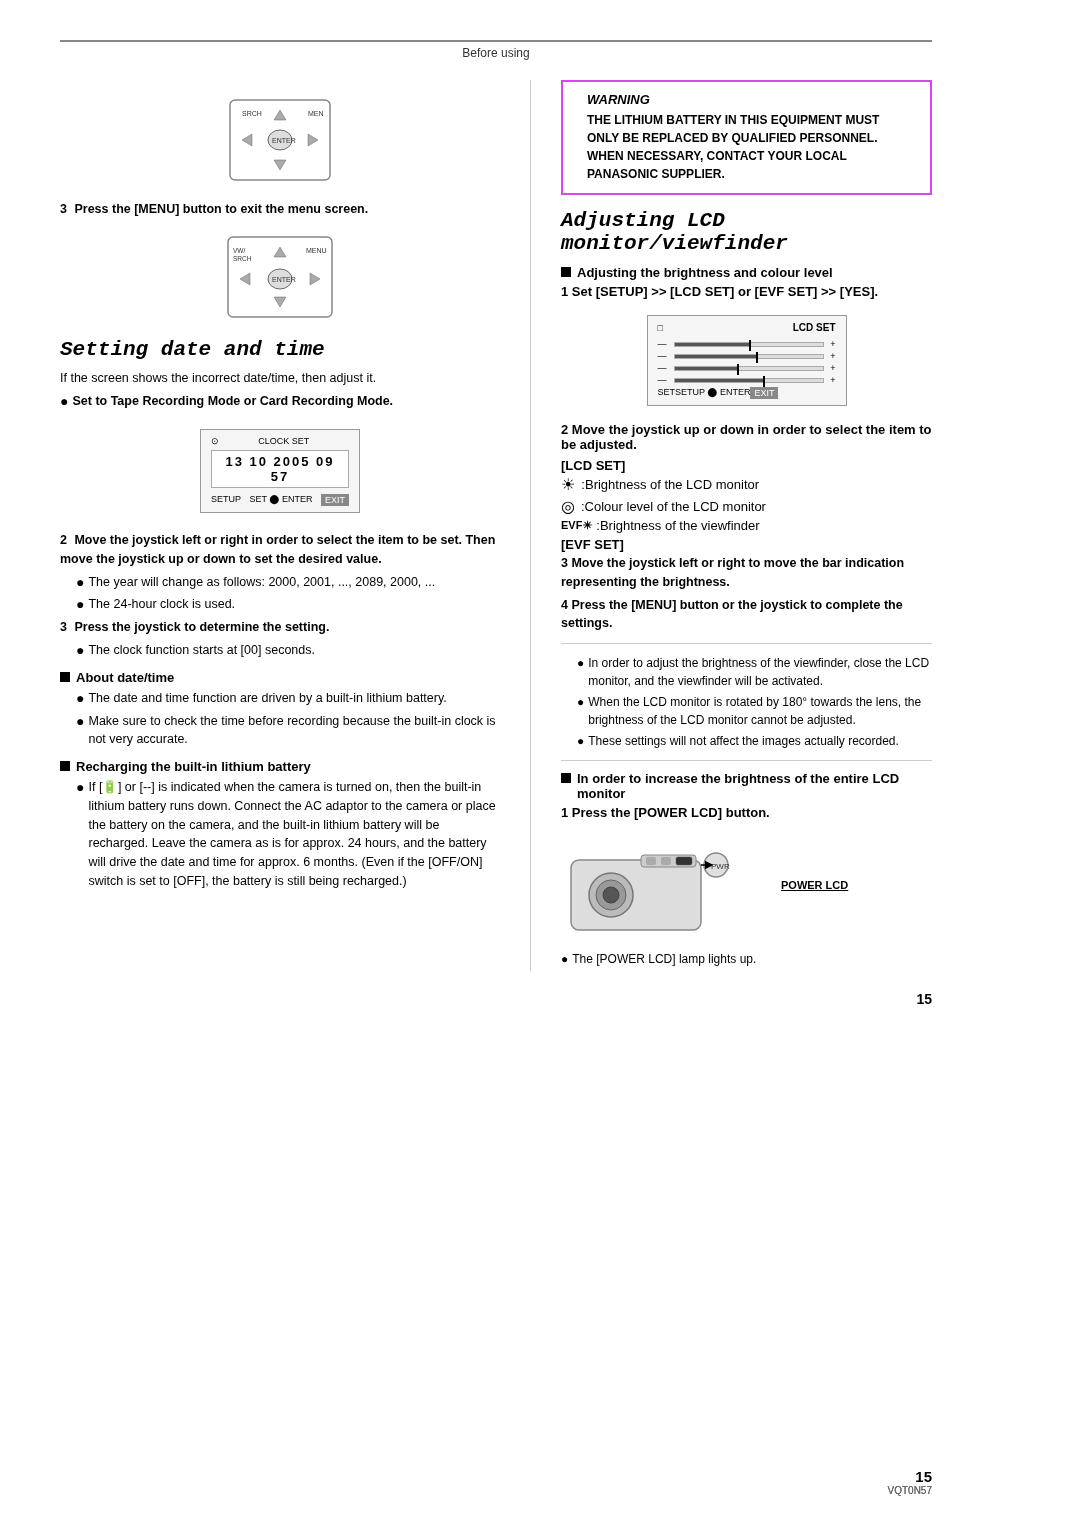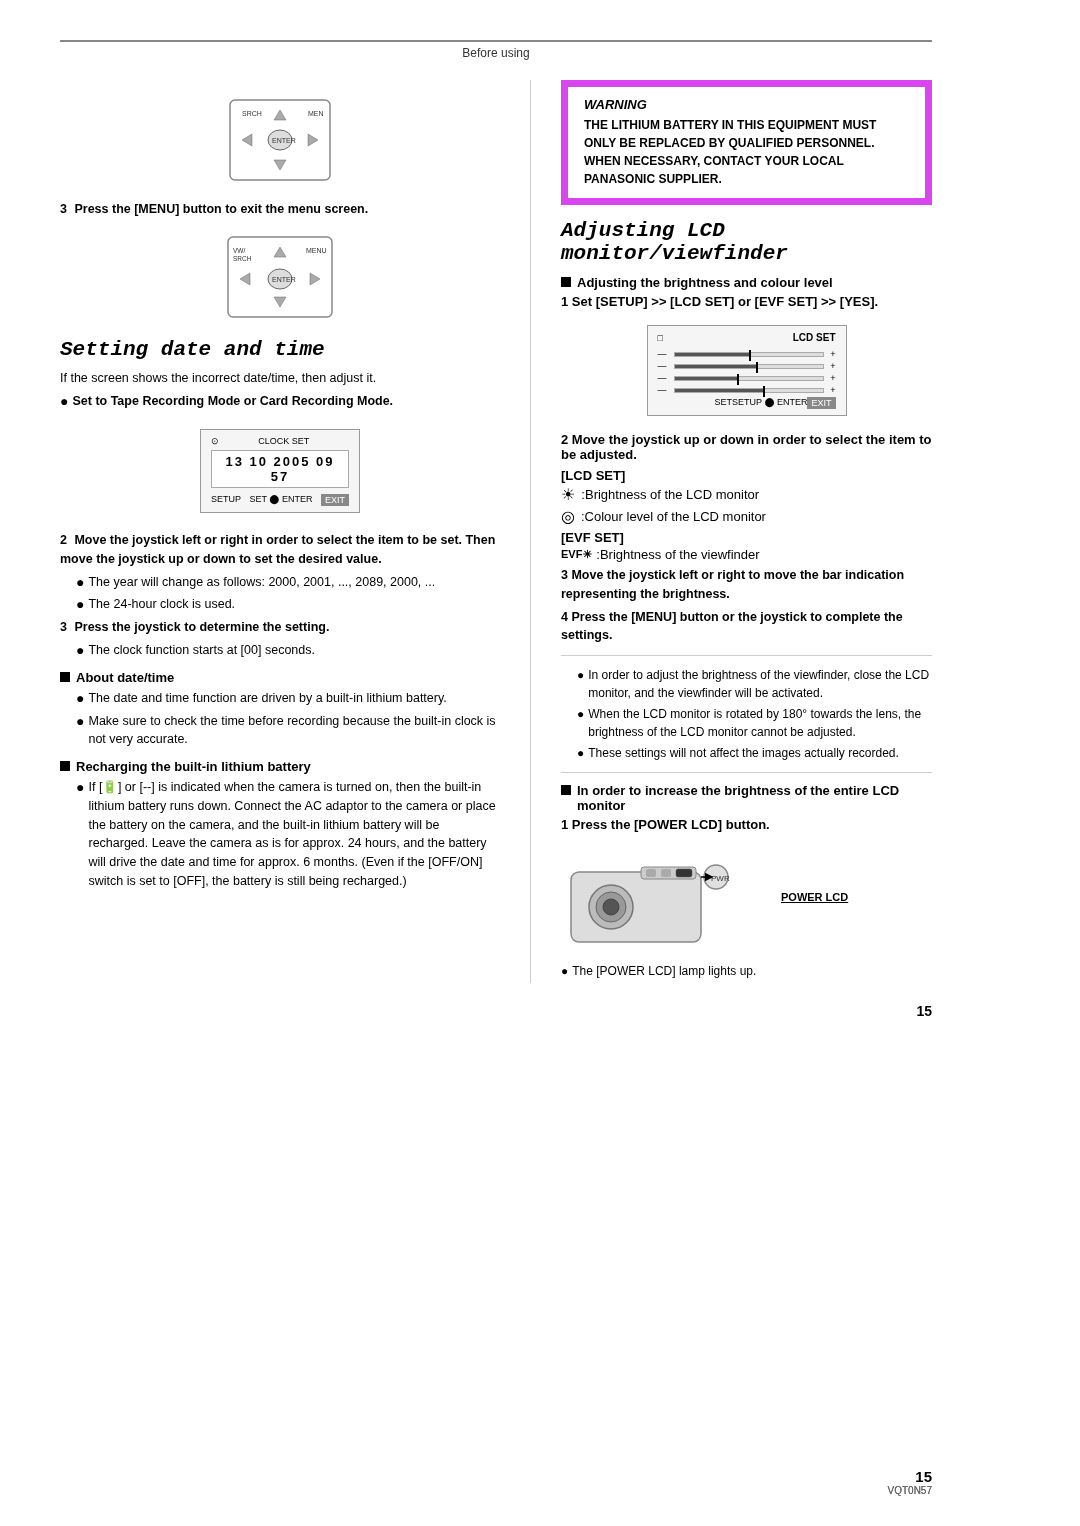--- a/index.html
+++ b/index.html
@@ -98,22 +98,22 @@
       flex-shrink: 0;
       font-size: 14px;
       line-height: 1.4;
     }
     .indent {
       margin-left: 16px;
     }
 
     
     .warning-box {
-      border: 7px solid #d946ef;
-      padding: 10px 16px;
+      border: 2px solid #d946ef;
+      padding: 10px 24px;
     }
     .warning-title {
       font-weight: bold;
       font-style: italic;
       font-size: 13px;
       margin-bottom: 4px;
     }
     .warning-text {
       font-size: 12px;
       line-height: 1.5;
@@ -177,21 +177,21 @@
       width: 200px;
     }
     .lcd-row {
       display: flex;
       align-items: center;
       margin-bottom: 2px;
       font-size: 9px;
     }
     .lcd-screen-bottom {
       display: flex;
-      justify-content: flex-end;
+      justify-content: flex-start;
       font-size: 9px;
     }
 
     
     .h-divider {
       border: none;
       border-top: 1px solid #ccc;
       margin: 10px 0;
     }
     .footer-area {
@@ -443,26 +443,26 @@
       <div style="display:flex; align-items:center; gap:6px; margin-bottom:3px;">
         <span style="font-size:16px;">☀</span>
         <span>:Brightness of the LCD monitor</span>
       </div>
 
       <div style="display:flex; align-items:center; gap:6px; margin-bottom:2px;">
         <span style="font-size:16px;">◎</span>
         <span>:Colour level of the LCD monitor</span>
       </div>
 
-      <div style="font-weight:bold; font-size:13px; margin: 4px 0 2px 0;">[EVF SET]</div>
-
       <div style="display:flex; align-items:center; gap:4px; margin-bottom:4px;">
         <span style="font-size:11px; font-weight:bold;">EVF☀</span>
         <span>:Brightness of the viewfinder</span>
       </div>
+
+      <div style="font-weight:bold; font-size:13px; margin: 4px 0 2px 0;">[EVF SET]</div>
 
       <div class="body-text">
         <strong>3  Move the joystick left or right to move the bar indication representing the brightness.</strong>
       </div>
 
       <div class="body-text">
         <strong>4  Press the [MENU] button or the joystick to complete the settings.</strong>
       </div>
 
       <hr class="h-divider">

